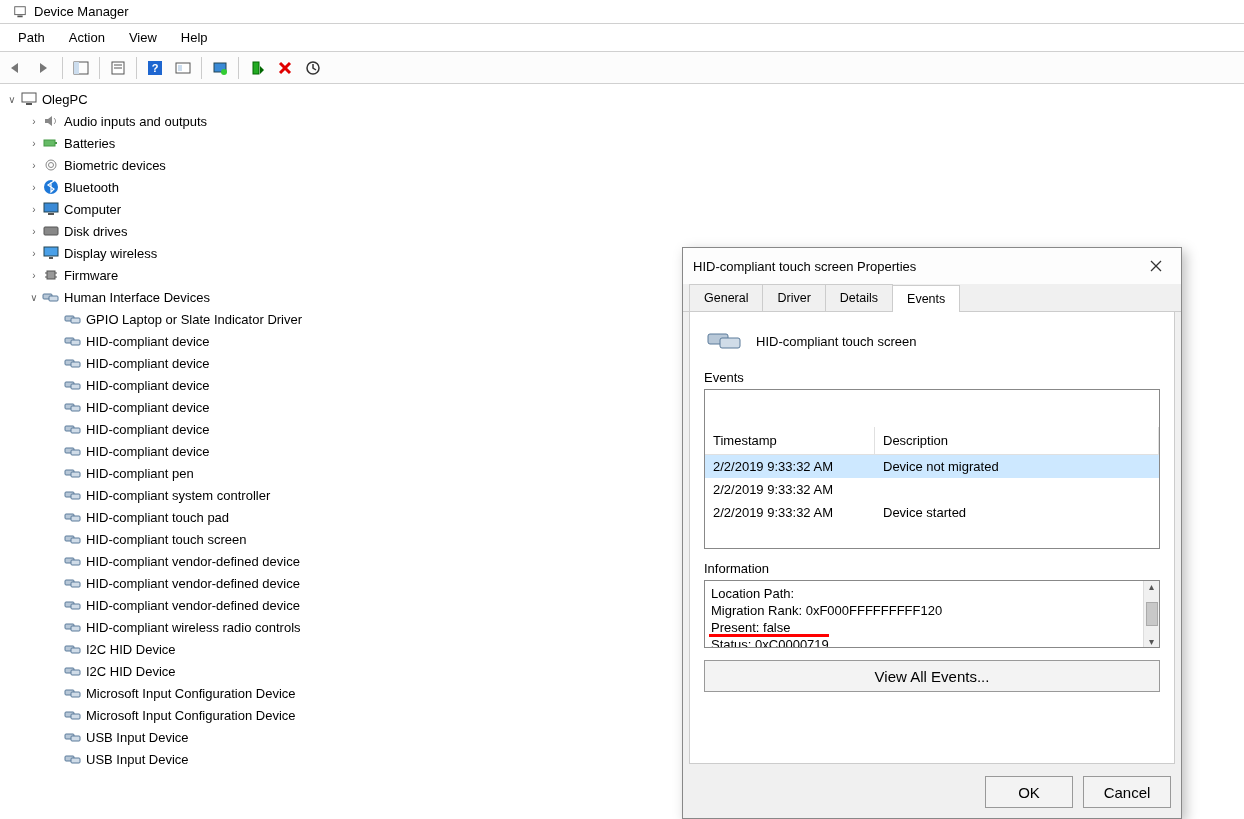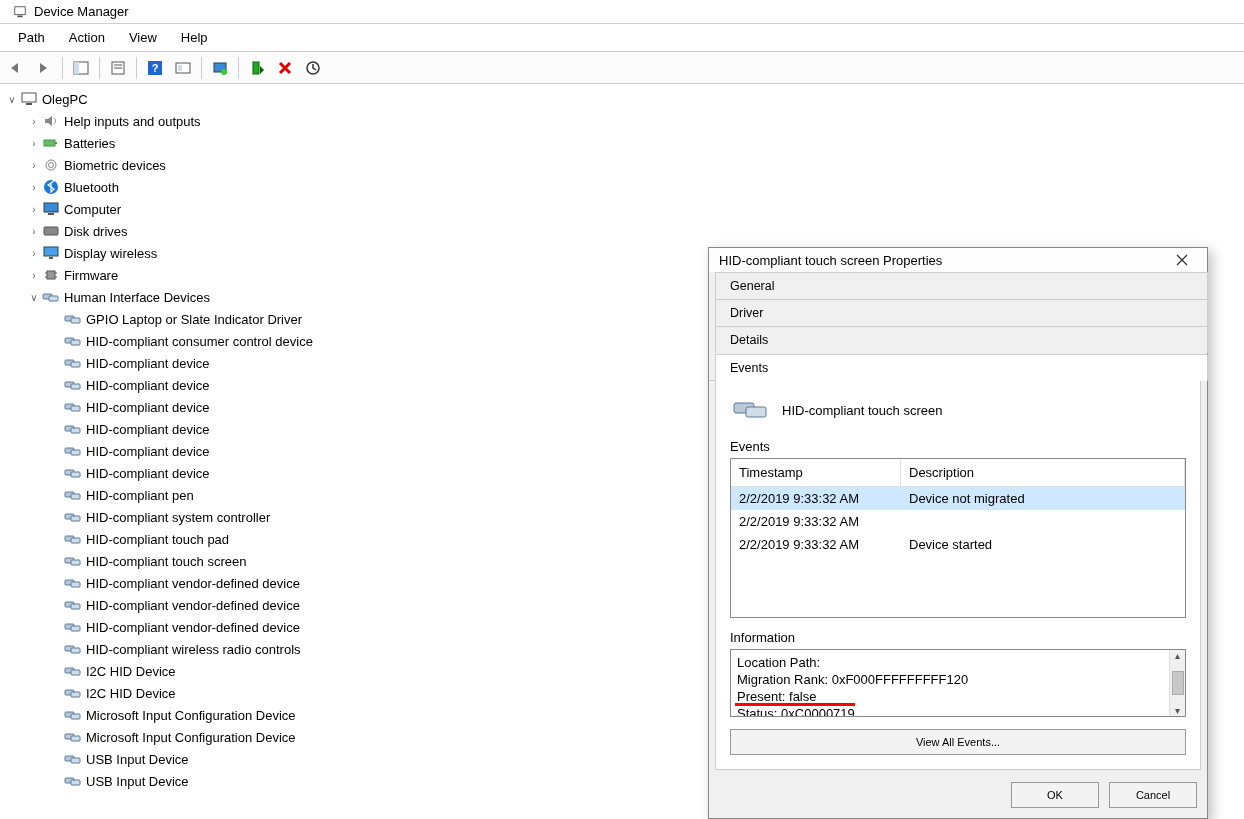--- a/index.html
+++ b/index.html
@@ -58,21 +58,21 @@
   .node { display:flex; align-items:center; height:22px; white-space:nowrap;}
   .twisty { width:16px; text-align:center; color:#666; font-size:10px; cursor:default; user-select:none;}
   .twisty.blank { color:transparent; }
   .node .icon { width:18px; height:16px; display:flex;align-items:center;justify-content:center; margin-right:4px;}
   .indent0 { padding-left:0px;}
   .indent1 { padding-left:22px;}
   .indent2 { padding-left:44px;}
   
   .dialog {
     position:absolute;
-    left:708px; top:247px;
+    left:682px; top:247px;
     width:500px; height:572px;
     background:#f0f0f0;
     border:1px solid #888;
     box-shadow: 4px 4px 12px rgba(0,0,0,0.25);
     display:flex; flex-direction:column;
   }
   .dialog .dlg-title {
     height:36px; display:flex; align-items:center;
     padding:0 10px;
     background:#fdfdfd;
@@ -80,21 +80,20 @@
   }
   .dialog .dlg-title .close {
     margin-left:auto; width:30px; height:24px;
     display:flex;align-items:center;justify-content:center;
     font-size:14px;
   }
   .tabs {
     display:flex; padding-left:6px; gap:0;
     border-bottom:1px solid #ccc;
     background:#f0f0f0;
-    flex-direction:column;
   }
   .tab {
     padding:6px 14px 6px 14px;
     border:1px solid #ccc;
     border-bottom:none;
     margin-right:-1px;
     background:#f0f0f0;
     font-size:12.5px;
     cursor:default;
   }
@@ -111,21 +110,21 @@
   .device-row { display:flex; align-items:center; gap:12px; margin-bottom:14px;}
   .device-row .dev-icon { width:40px;height:30px; display:flex;align-items:center;justify-content:center;}
   .section-label { font-size:13px; margin-bottom:4px;}
   .events-list {
     border:1px solid #888;
     height:160px;
     background:#fff;
     overflow:auto;
   }
   .events-head, .events-row { display:flex; font-size:13px; }
-  .events-head { background:#fff; border-bottom:1px solid #e0e0e0;}
+  .events-head { background:#fff; border-bottom:1px solid #e0e0e0;margin-top:37px;}
   .events-head > div { padding:6px 8px; border-right:1px solid #e0e0e0;}
   .events-row > div { padding:4px 8px; }
   .col-ts { width:170px;}
   .col-desc { flex:1;}
   .events-row.selected { background:#cde8ff;}
   .info-box {
     border:1px solid #888;
     height:68px;
     position:relative;
     background:#fff;
@@ -147,24 +146,24 @@
   }
   .info-scroll .thumb { width:12px; height:24px; background:#c8c8c8; border:1px solid #aaa;}
   .underline-red {
     position:absolute; left:4px; width:120px; height:3px; background:#ff0000; bottom:10px;
   }
   .dlg-buttons {
     display:flex; justify-content:flex-end; gap:10px;
     padding:6px 10px 10px 0;
   }
   .btn {
-    min-width:88px; height:26px;
+    min-width:88px; height:32px;
     border:1px solid #999;
     background:#f3f3f3;
-    font-size:11px;
+    font-size:15px;
     display:flex;align-items:center;justify-content:center;
     cursor:default;
   }
   .view-all-btn { min-width:120px; }
 </style>
 </head>
 <body>
 
 <div class="titlebar">
   <span class="icon">
@@ -263,21 +262,21 @@
   </div>
   <div id="categories">
       <div class="node indent1">
         <span class="twisty">›</span>
         <span class="icon">
           <svg width="16" height="14">
             <path d="M2 5h3l4-3v10l-4-3H2z" fill="#888"></path>
             <path d="M11 4c2 2 2 4 0 6" stroke="#888" fill="none"></path>
           </svg>
         </span>
-        <span>Help inputs and outputs</span>
+        <span>Audio inputs and outputs</span>
       </div>
       <div class="node indent1">
         <span class="twisty">›</span>
         <span class="icon">
           <svg width="16" height="12">
             <rect x="1" y="3" width="11" height="6" fill="#6b6" stroke="#494"></rect>
             <rect x="12" y="5" width="2" height="2" fill="#494"></rect>
           </svg>
         </span>
         <span>Batteries</span>
@@ -358,30 +357,20 @@
   <div id="hid-children">
       <div class="node indent2">
         <span class="twisty blank">›</span>
         <span class="icon">
           <svg width="18" height="12">
             <rect x="1" y="3" width="9" height="5" rx="1" fill="#b8c8d8" stroke="#5a7a9a"></rect>
             <rect x="7" y="5" width="9" height="5" rx="1" fill="#d0dce8" stroke="#5a7a9a"></rect>
           </svg>
         </span>
         <span>GPIO Laptop or Slate Indicator Driver</span>
-      </div>
-      <div class="node indent2">
-        <span class="twisty blank">›</span>
-        <span class="icon">
-          <svg width="18" height="12">
-            <rect x="1" y="3" width="9" height="5" rx="1" fill="#b8c8d8" stroke="#5a7a9a"></rect>
-            <rect x="7" y="5" width="9" height="5" rx="1" fill="#d0dce8" stroke="#5a7a9a"></rect>
-          </svg>
-        </span>
-        <span>HID-compliant consumer control device</span>
       </div>
       <div class="node indent2">
         <span class="twisty blank">›</span>
         <span class="icon">
           <svg width="18" height="12">
             <rect x="1" y="3" width="9" height="5" rx="1" fill="#b8c8d8" stroke="#5a7a9a"></rect>
             <rect x="7" y="5" width="9" height="5" rx="1" fill="#d0dce8" stroke="#5a7a9a"></rect>
           </svg>
         </span>
         <span>HID-compliant device</span>

